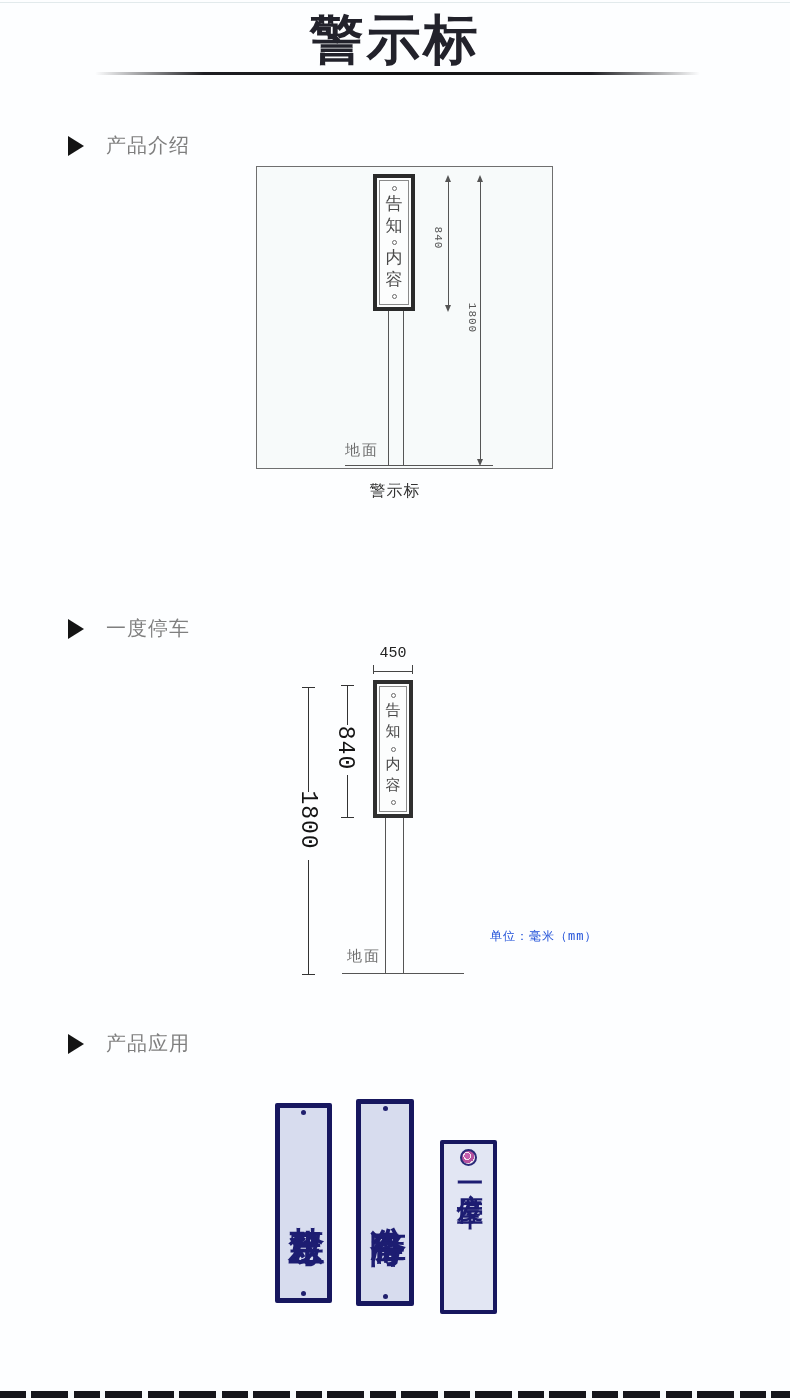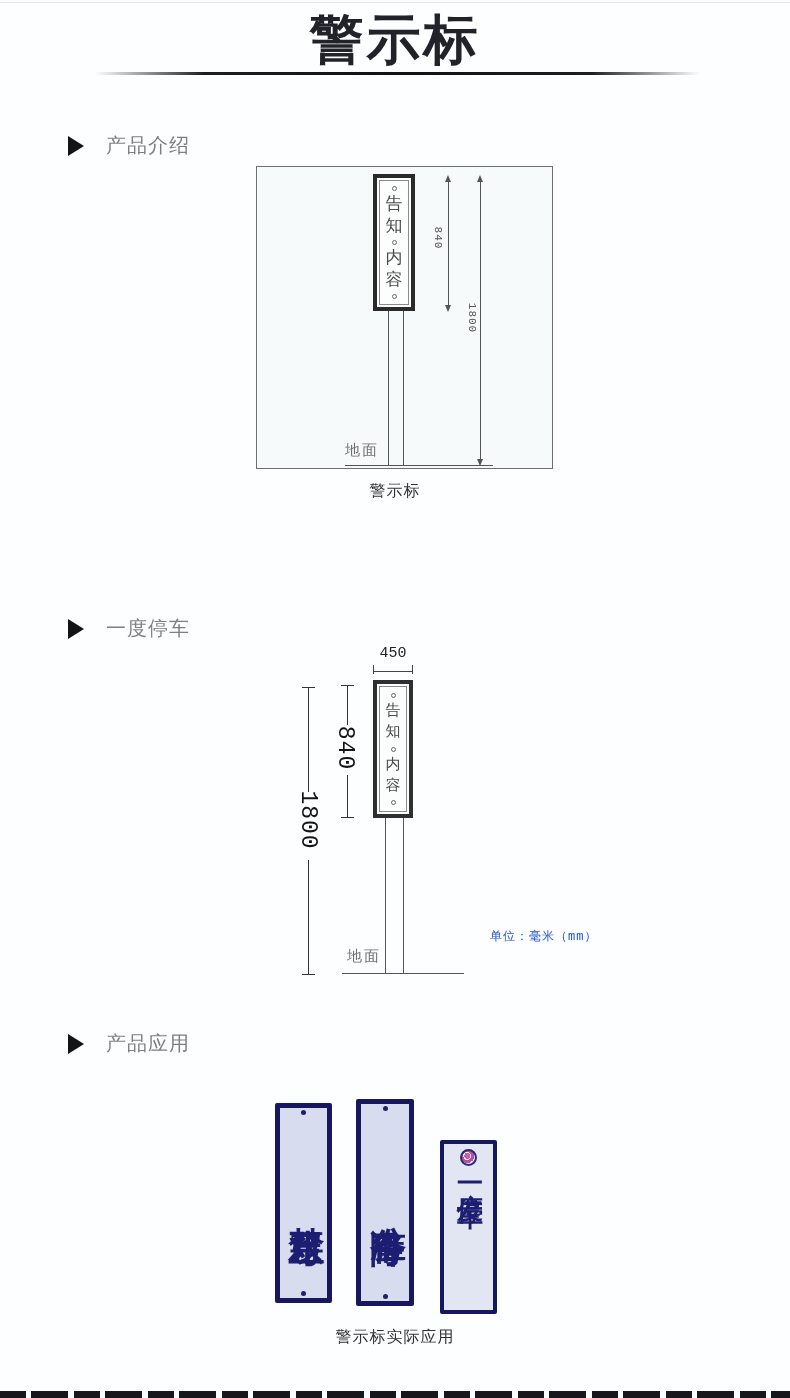--- a/index.html
+++ b/index.html
@@ -193,17 +193,16 @@
     <div class="app-sign" id="app-sign-2">
       <span class="bolt top"></span>
       <span class="app-sign-text">准备降弓</span>
       <span class="bolt bottom"></span>
     </div>
     <div class="app-sign" id="app-sign-3">
       <span class="emblem"></span>
       <span class="app-sign-text">一度停车</span>
     </div>
   </div>
-  <div class="app-caption">警示标实际应用</div>
 
   <div class="footer-bar"></div>
 
 </div>
 
 </body></html>

